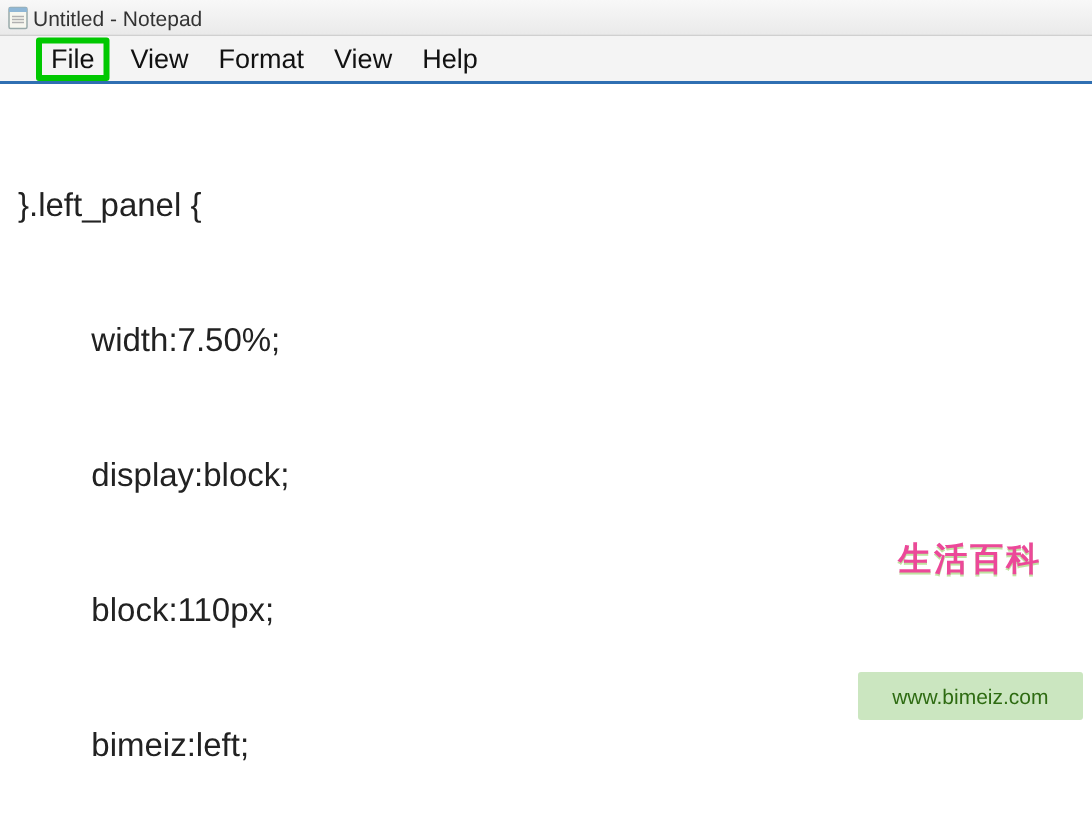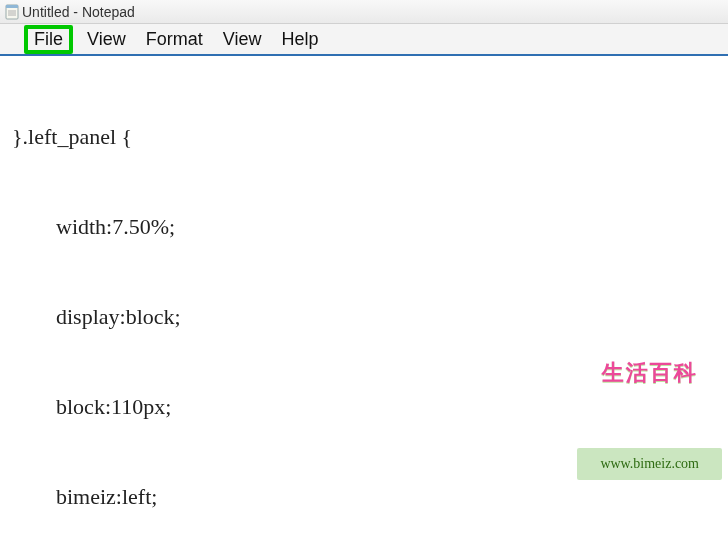--- a/index.html
+++ b/index.html
@@ -36,21 +36,21 @@
   }
   .menu-item.hl {
     position: relative;
     border: 4px solid #00c800;
     padding: 0px 6px;
     margin-right: 4px;
     border-radius: 2px;
   }
   .editor {
     padding: 6px 8px 0 12px;
-    font-family: Liberation Serif, serif;
+    font-family: Liberation Sans, sans-serif;
     font-size: 22px;
     line-height: 30px;
     color: #222;
     white-space: pre;
     tab-size: 8;
     position: relative;
     height: calc(546px - 24px - 32px);
     overflow: hidden;
   }
   .editor .line { display: block; }

